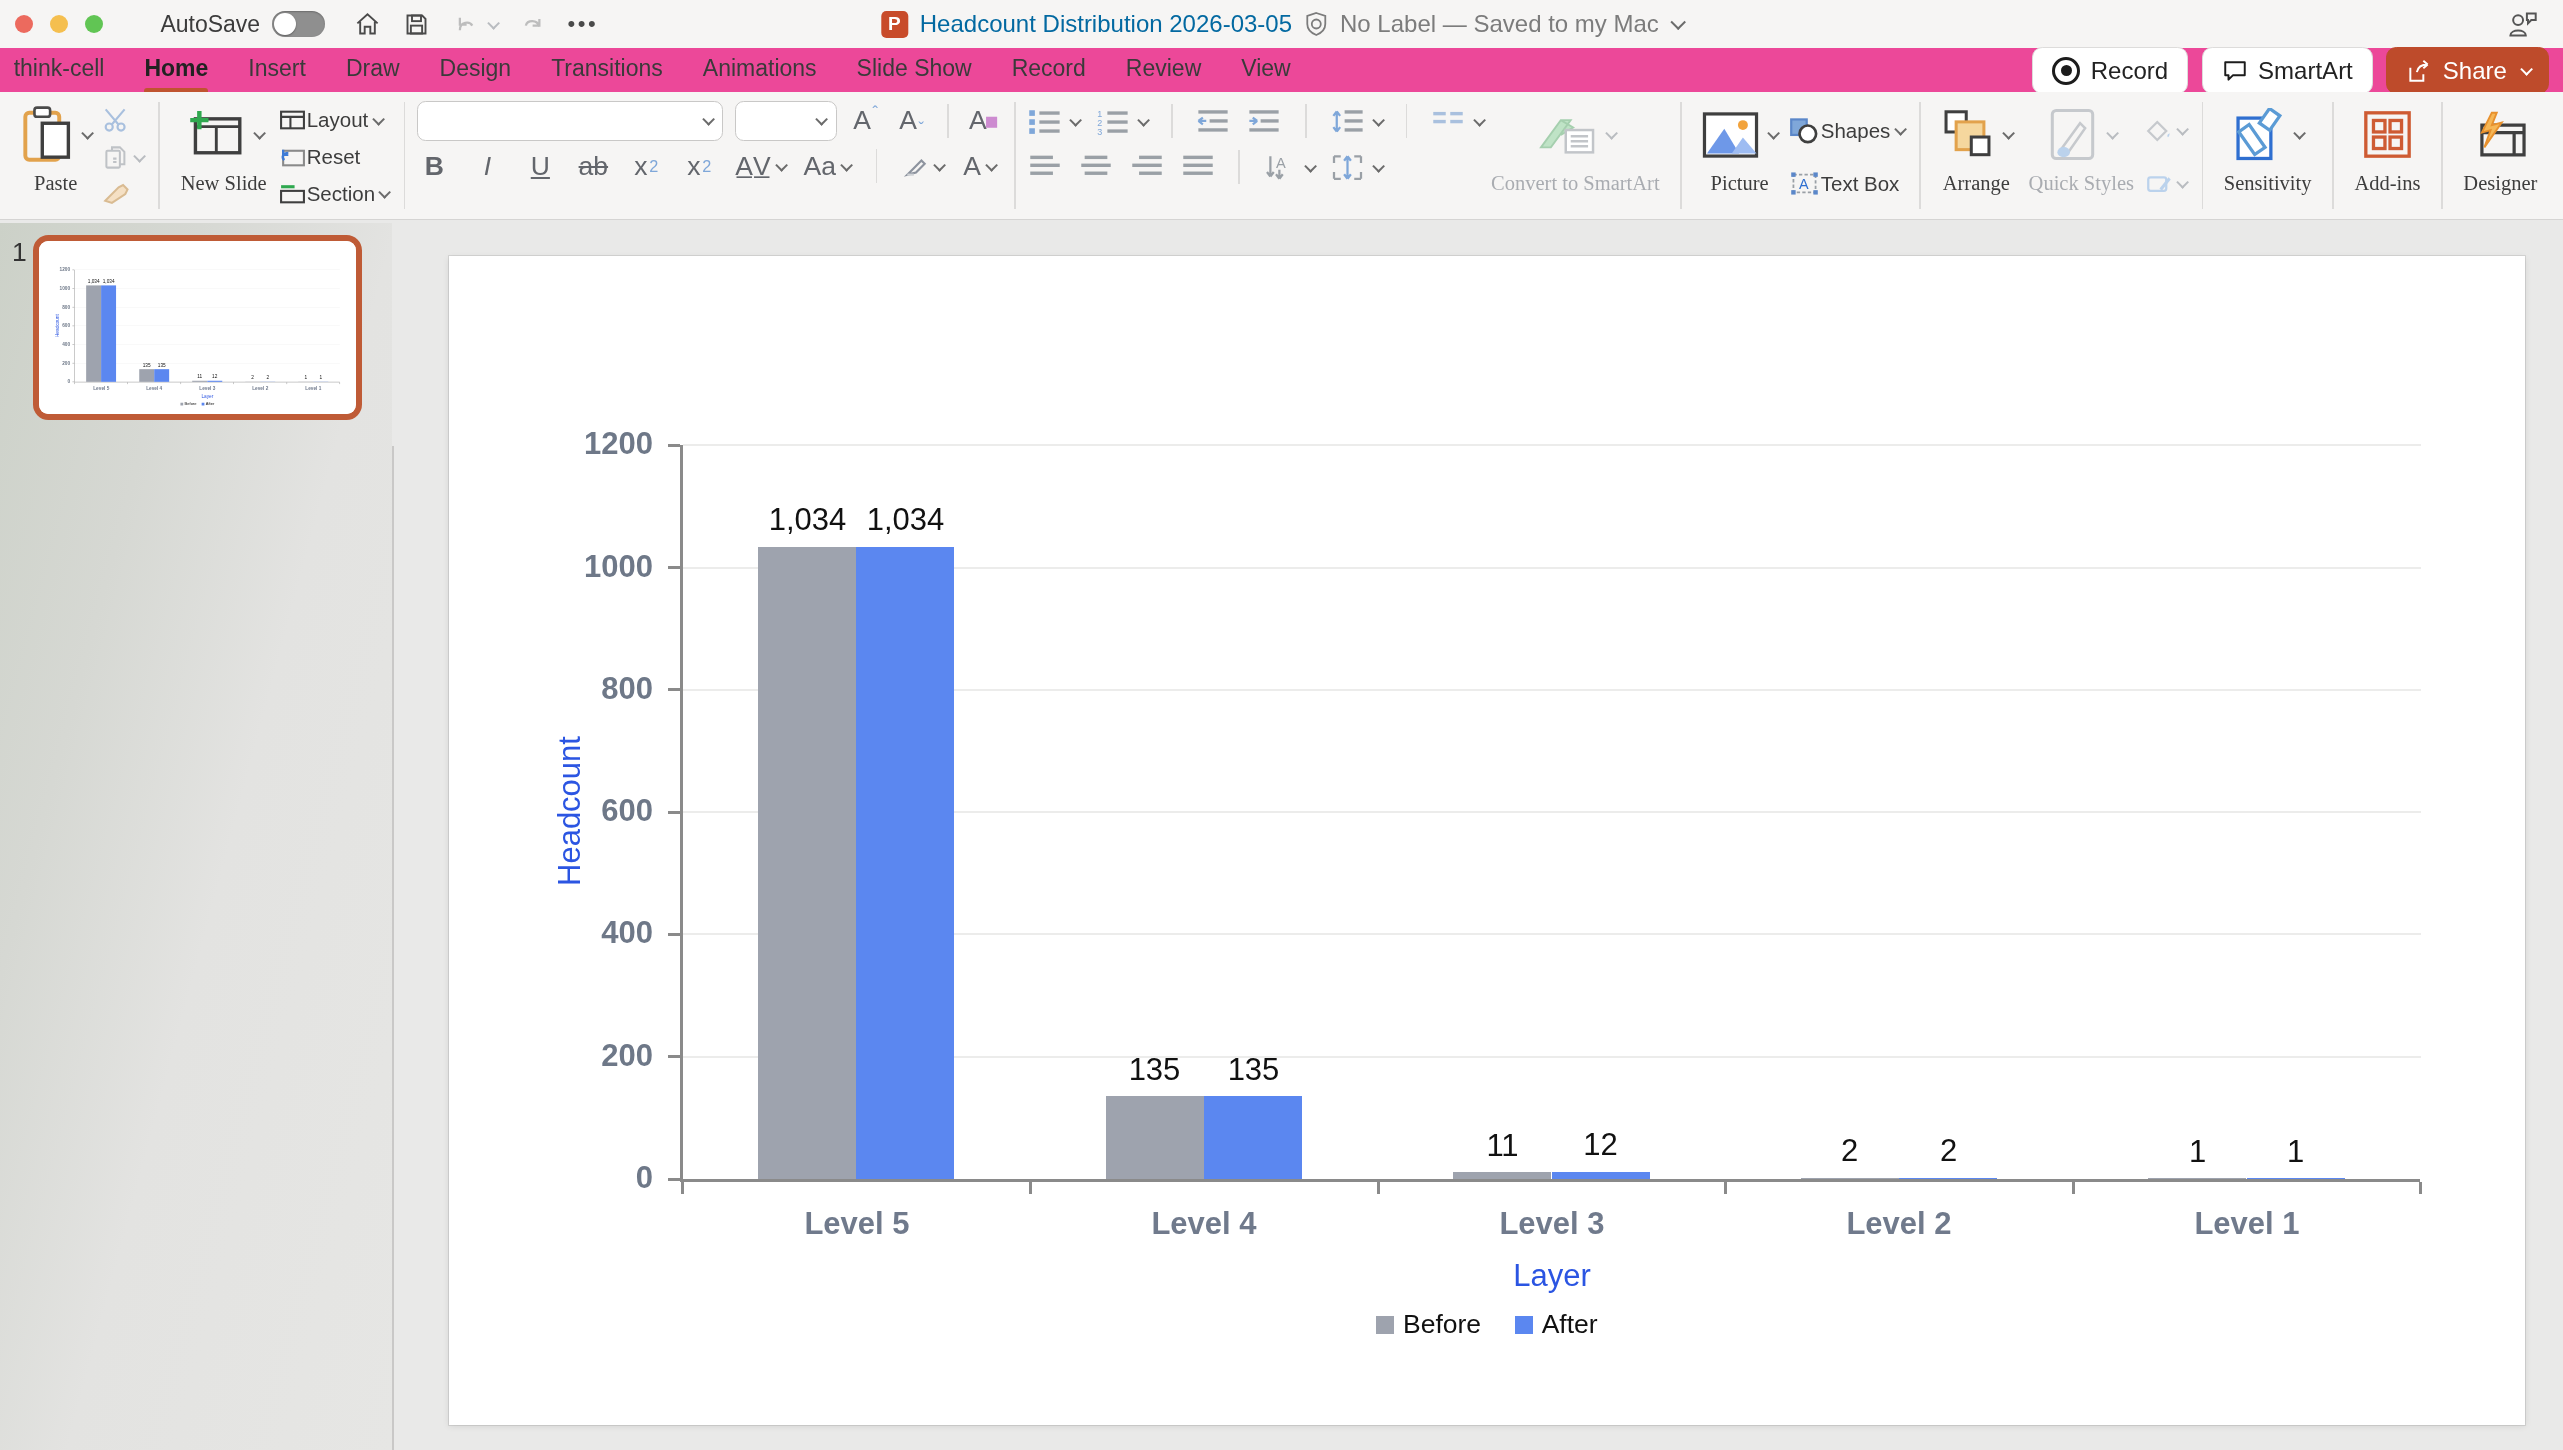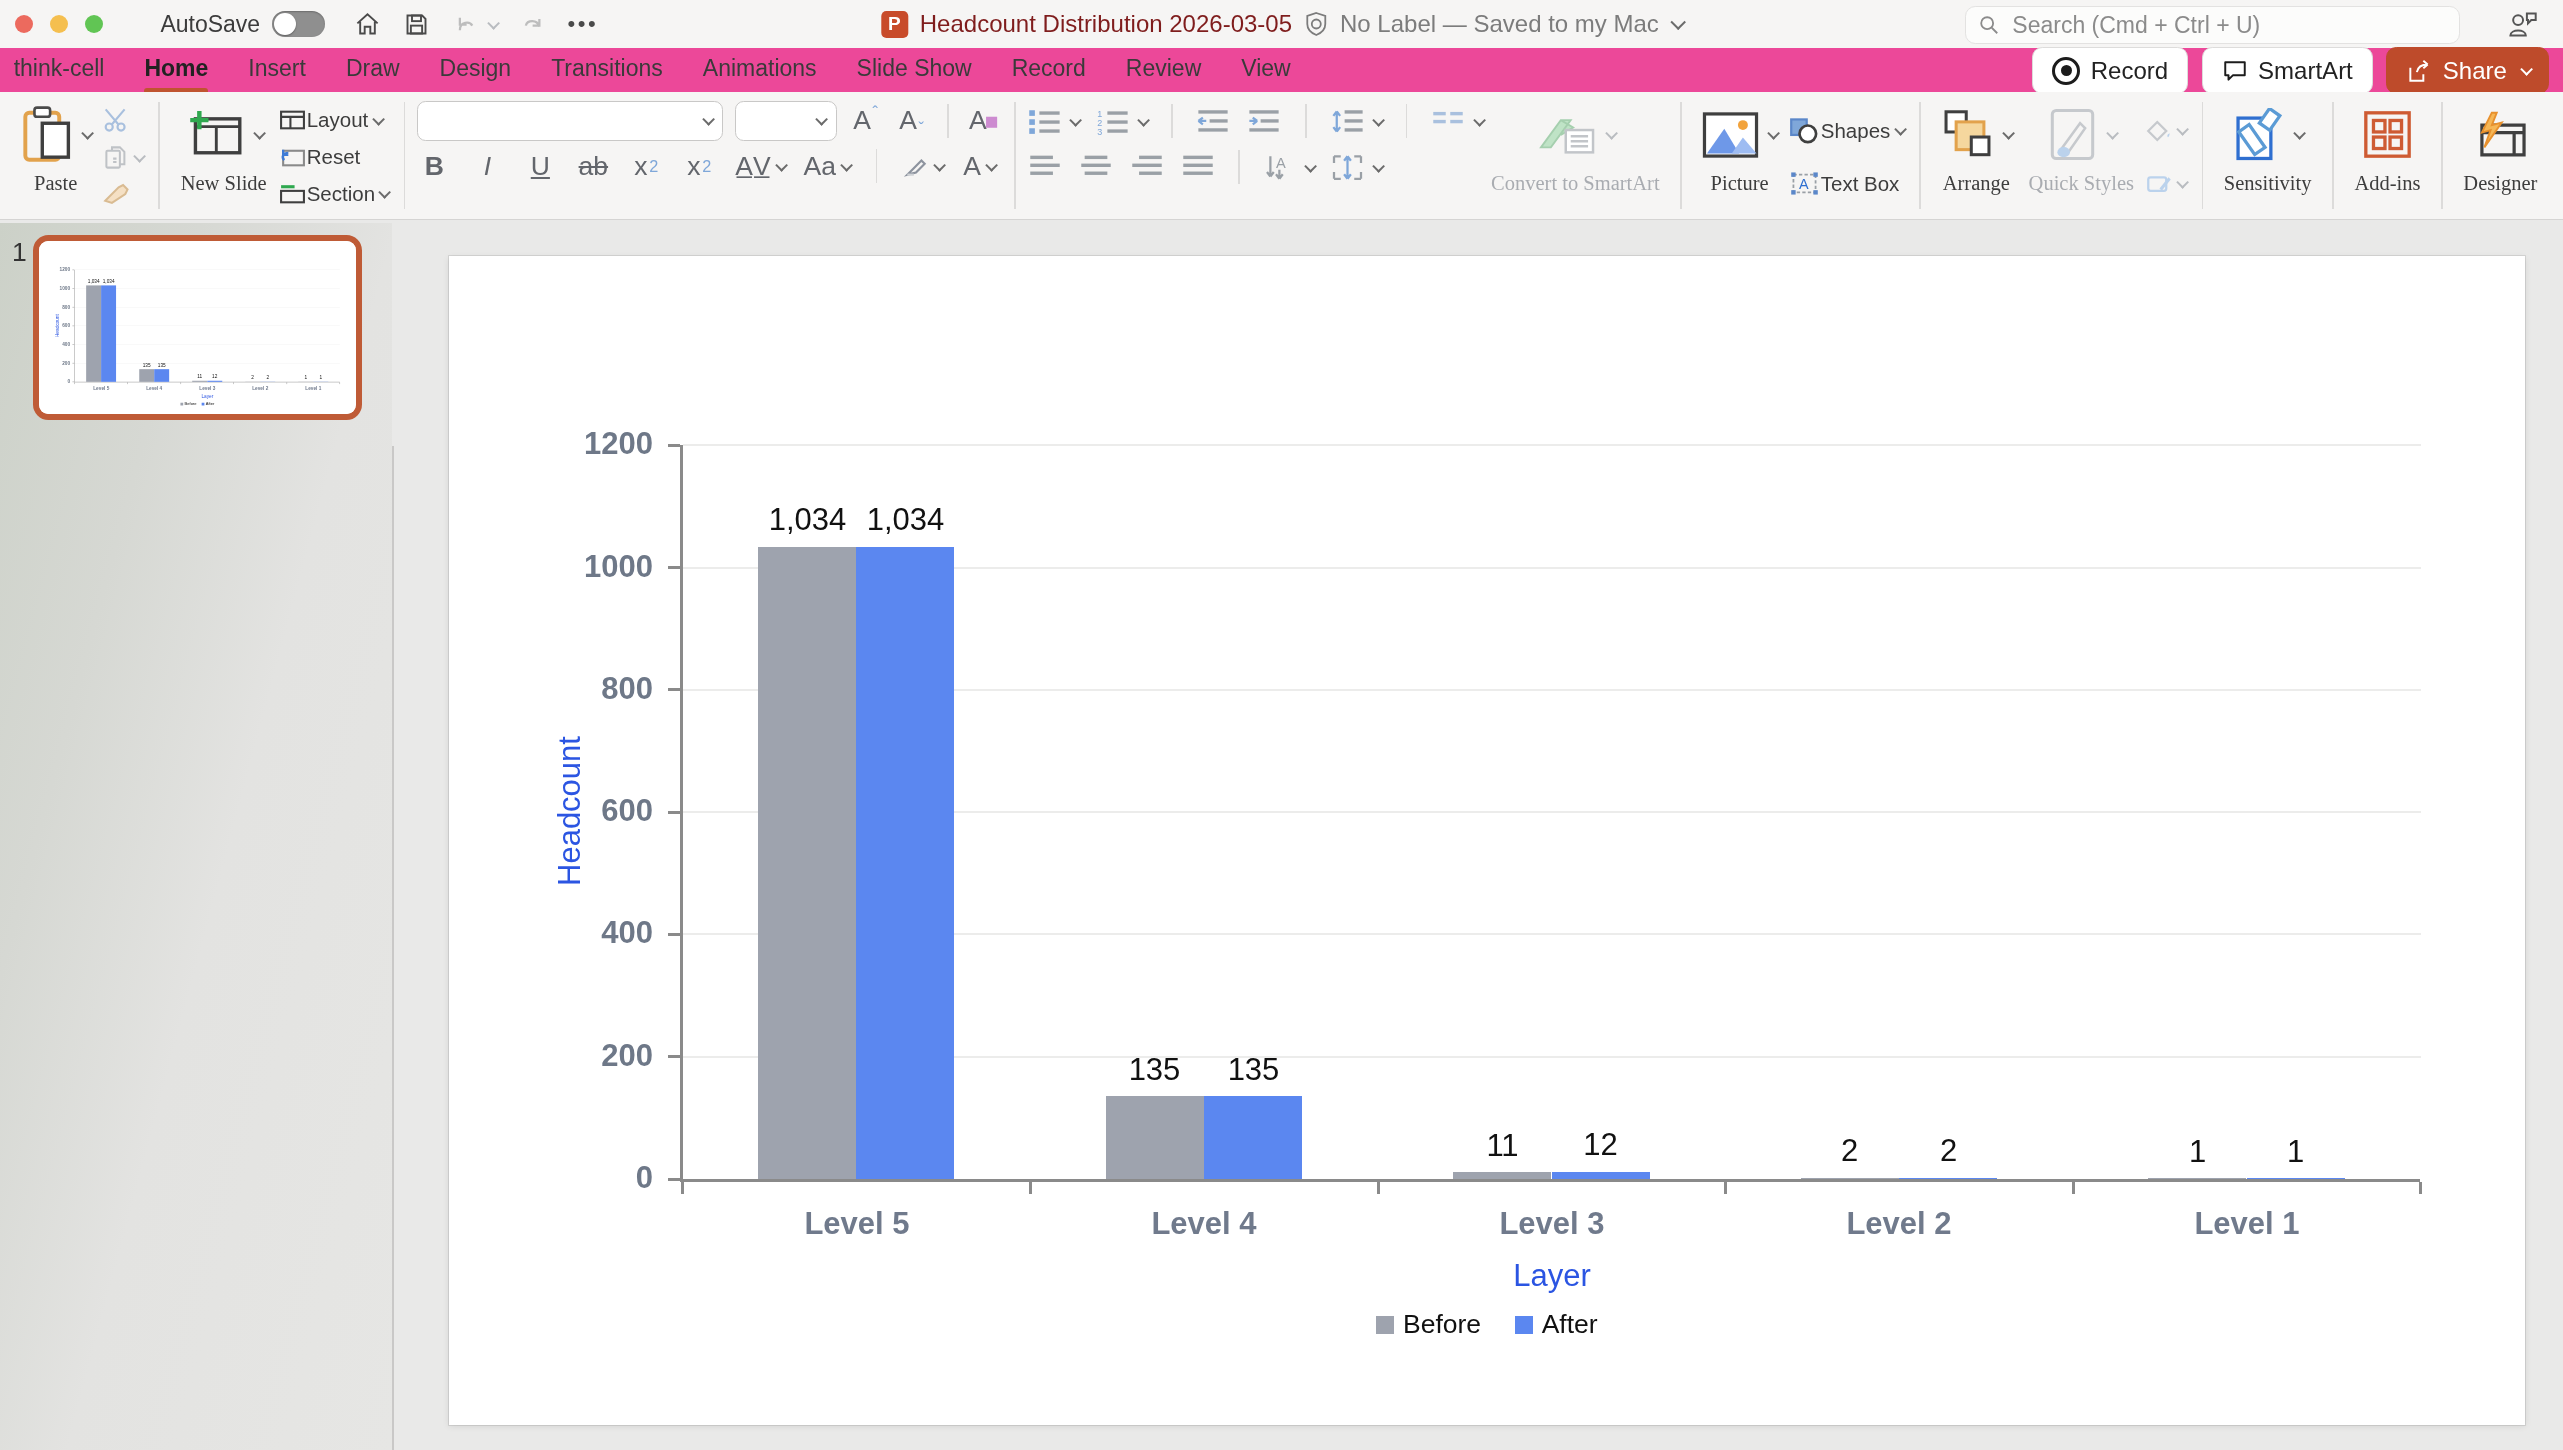--- a/index.html
+++ b/index.html
@@ -16,21 +16,21 @@
   .light.red{background:#EC6A5E;}.light.yellow{background:#F5BF4F;}.light.green{background:#61C554;}
   .autosave{display:flex;align-items:center;gap:12px;margin-left:57px;}
   .autosave-label{font-size:23px;color:#3c3c3c;}
   .toggle{width:53px;height:26px;border-radius:13px;background:#8F8F8F;position:relative;box-shadow:inset 0 0.9px 1.7px rgba(0,0,0,.25);}
   .toggle .knob{position:absolute;left:1.7px;top:1.7px;width:22px;height:22px;border-radius:50%;background:#fff;box-shadow:0 0.9px 1.7px rgba(0,0,0,.35);}
   .tb-icons{display:flex;align-items:center;gap:22px;margin-left:29px;color:#4a4a4a;}
   .tb-icons svg{display:block;}
   .ellipsis{font-size:22px;letter-spacing:2.6px;color:#4a4a4a;}
   .doc-title-wrap{position:absolute;left:50%;top:0;height:48px;transform:translateX(-50%);display:flex;align-items:center;gap:12px;white-space:nowrap;}
   .ppt-badge{width:27px;height:27px;border-radius:5.1px;background:#C84B2A;color:#fff;font-weight:bold;font-size:19px;display:flex;align-items:center;justify-content:center;}
-  .doc-title{font-size:24px;color:#7f1d1d;}
+  .doc-title{font-size:24px;color:#0369a1;}
   .doc-status{font-size:24px;color:#7c7c7c;display:flex;align-items:center;gap:8.6px;}
   .search{position:absolute;right:103px;top:6px;width:469px;height:36px;border-radius:10.3px;background:#FCFCFB;border:1.7px solid #E3E2E1;display:flex;align-items:center;padding:0 12px;gap:10.3px;}
   .search input{border:none;outline:none;background:transparent;font-size:23px;color:#555;width:100%;font-family:inherit;}
   .search input::placeholder{color:#8B8B8B;}
   .presence{position:absolute;right:24px;top:8.6px;}
   .chev{display:inline-block;width:9.4px;height:9.4px;border-right:2.6px solid #6b6b6b;border-bottom:2.6px solid #6b6b6b;transform:rotate(45deg) translateY(-1.7px);margin-left:3.4px;}
   .chev.small{width:6.8px;height:6.8px;border-width:2.1px;}
   .chev.white{border-color:#fff;}
   .chev.dim{border-color:#b9bcc0;}
 
@@ -145,29 +145,20 @@
     <span>
       <svg width="24" height="26" viewBox="0 0 24 26" fill="none" stroke="#7c7c7c" stroke-width="1.8">
           <path d="M12 2 L21 5 V13 C21 19 17 22 12 24 C7 22 3 19 3 13 V5 Z"></path>
           <circle cx="12" cy="13" r="4.5"></circle>
         </svg>
     </span>
     <span class="doc-status">
       <span>No Label — Saved to my Mac</span>
         <span class="chev"></span>
     </span>
-  </div>
-  <div class="search">
-    <span>
-      <svg width="22" height="22" viewBox="0 0 24 24" fill="none" stroke="#8B8B8B" stroke-width="2">
-          <circle cx="10" cy="10" r="6.5"></circle>
-          <path d="M15 15 L21 21"></path>
-        </svg>
-    </span>
-    <input readonly="" placeholder="Search (Cmd + Ctrl + U)" style="">
   </div>
   <span class="presence">
     <svg width="33" height="31" viewBox="0 0 30 28" fill="none" stroke="#555" stroke-width="1.8">
         <circle cx="11" cy="10" r="4.5"></circle>
         <path d="M4 24 C4 18 18 18 18 24 Z"></path>
         <path d="M19 4 H27 V10 H23 L20 13 V10 H19 Z"></path>
       </svg>
   </span>
 </div>
 

